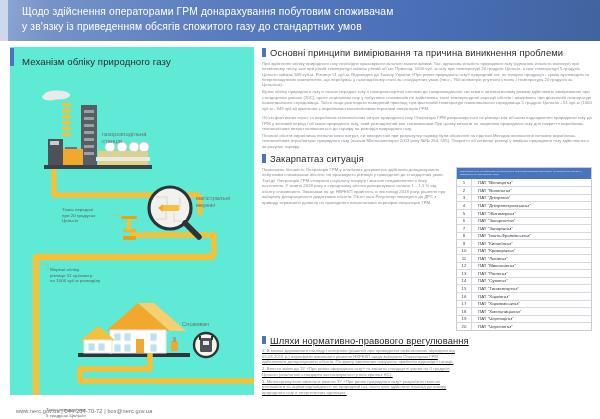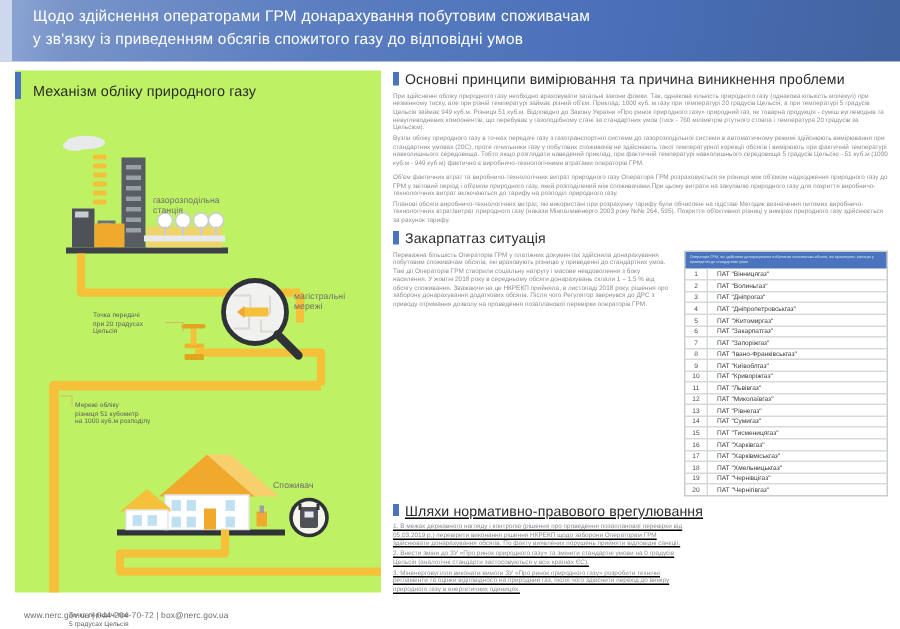--- a/index.html
+++ b/index.html
@@ -34,21 +34,21 @@
     position: absolute; left: 0; top: 0;
     width: 8px; height: 41px;
     background: #cdd8ec;
   }
 
   
   .left-panel {
     position: absolute;
     left: 10px; top: 47px;
     width: 244px; height: 348px;
-    background: #bef264;
+    background: #5eead4;
   }
   .panel-head {
     position: relative;
     height: 22px;
     padding: 4px 0 0 12px;
   }
   .panel-head .bar {
     position: absolute; left: 0; top: 1px;
     width: 4px; height: 18px;
     background: #4a74bd;
@@ -163,21 +163,21 @@
   }
 </style>
 </head>
 <body>
 
 <div id="page">
 
   <div class="banner">
     <div class="banner-accent"></div>
     <div class="line">Щодо здійснення операторами ГРМ донарахування побутовим споживачам</div>
-    <div class="line">у зв'язку із приведенням обсягів спожитого газу до відповідні умов</div>
+    <div class="line">у зв'язку із приведенням обсягів спожитого газу до стандартних умов</div>
   </div>
 
   <div class="left-panel">
 
     <div class="panel-head">
       <div class="bar"></div>
       <span class="txt">Механізм обліку природного газу</span>
     </div>
 
     <div class="diagram">

